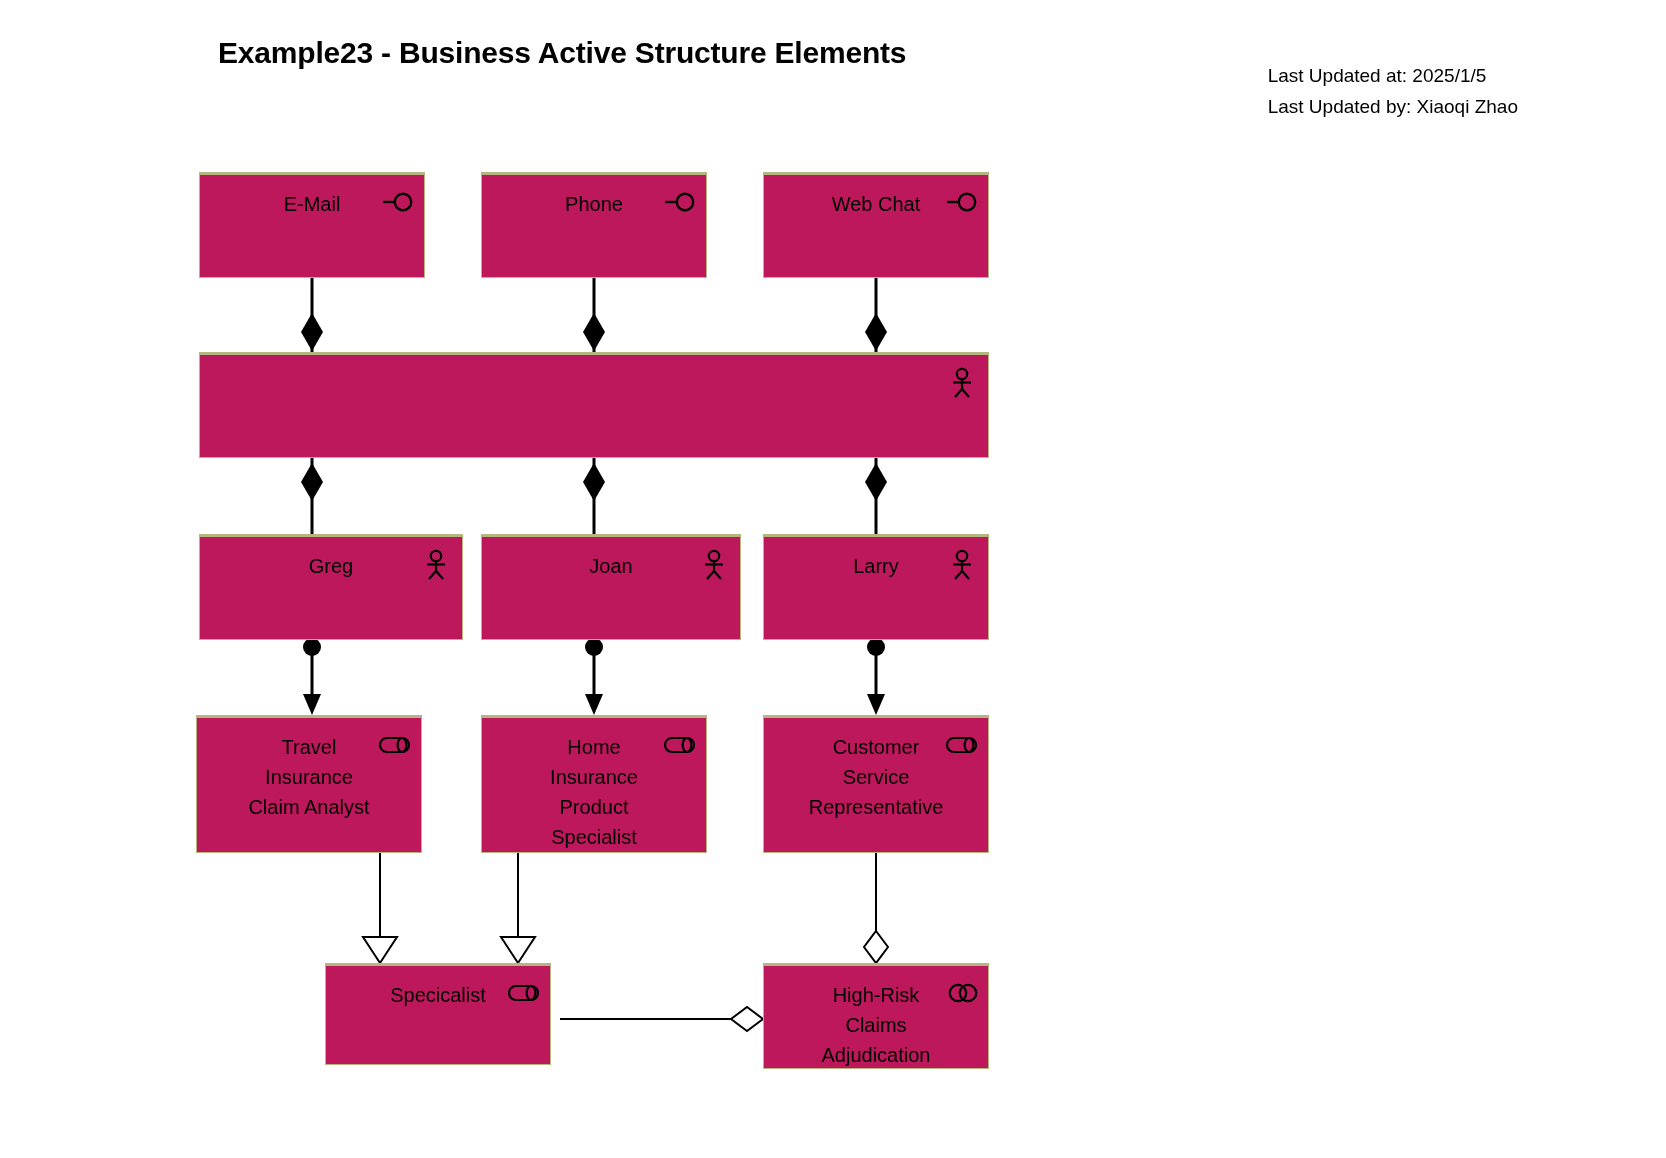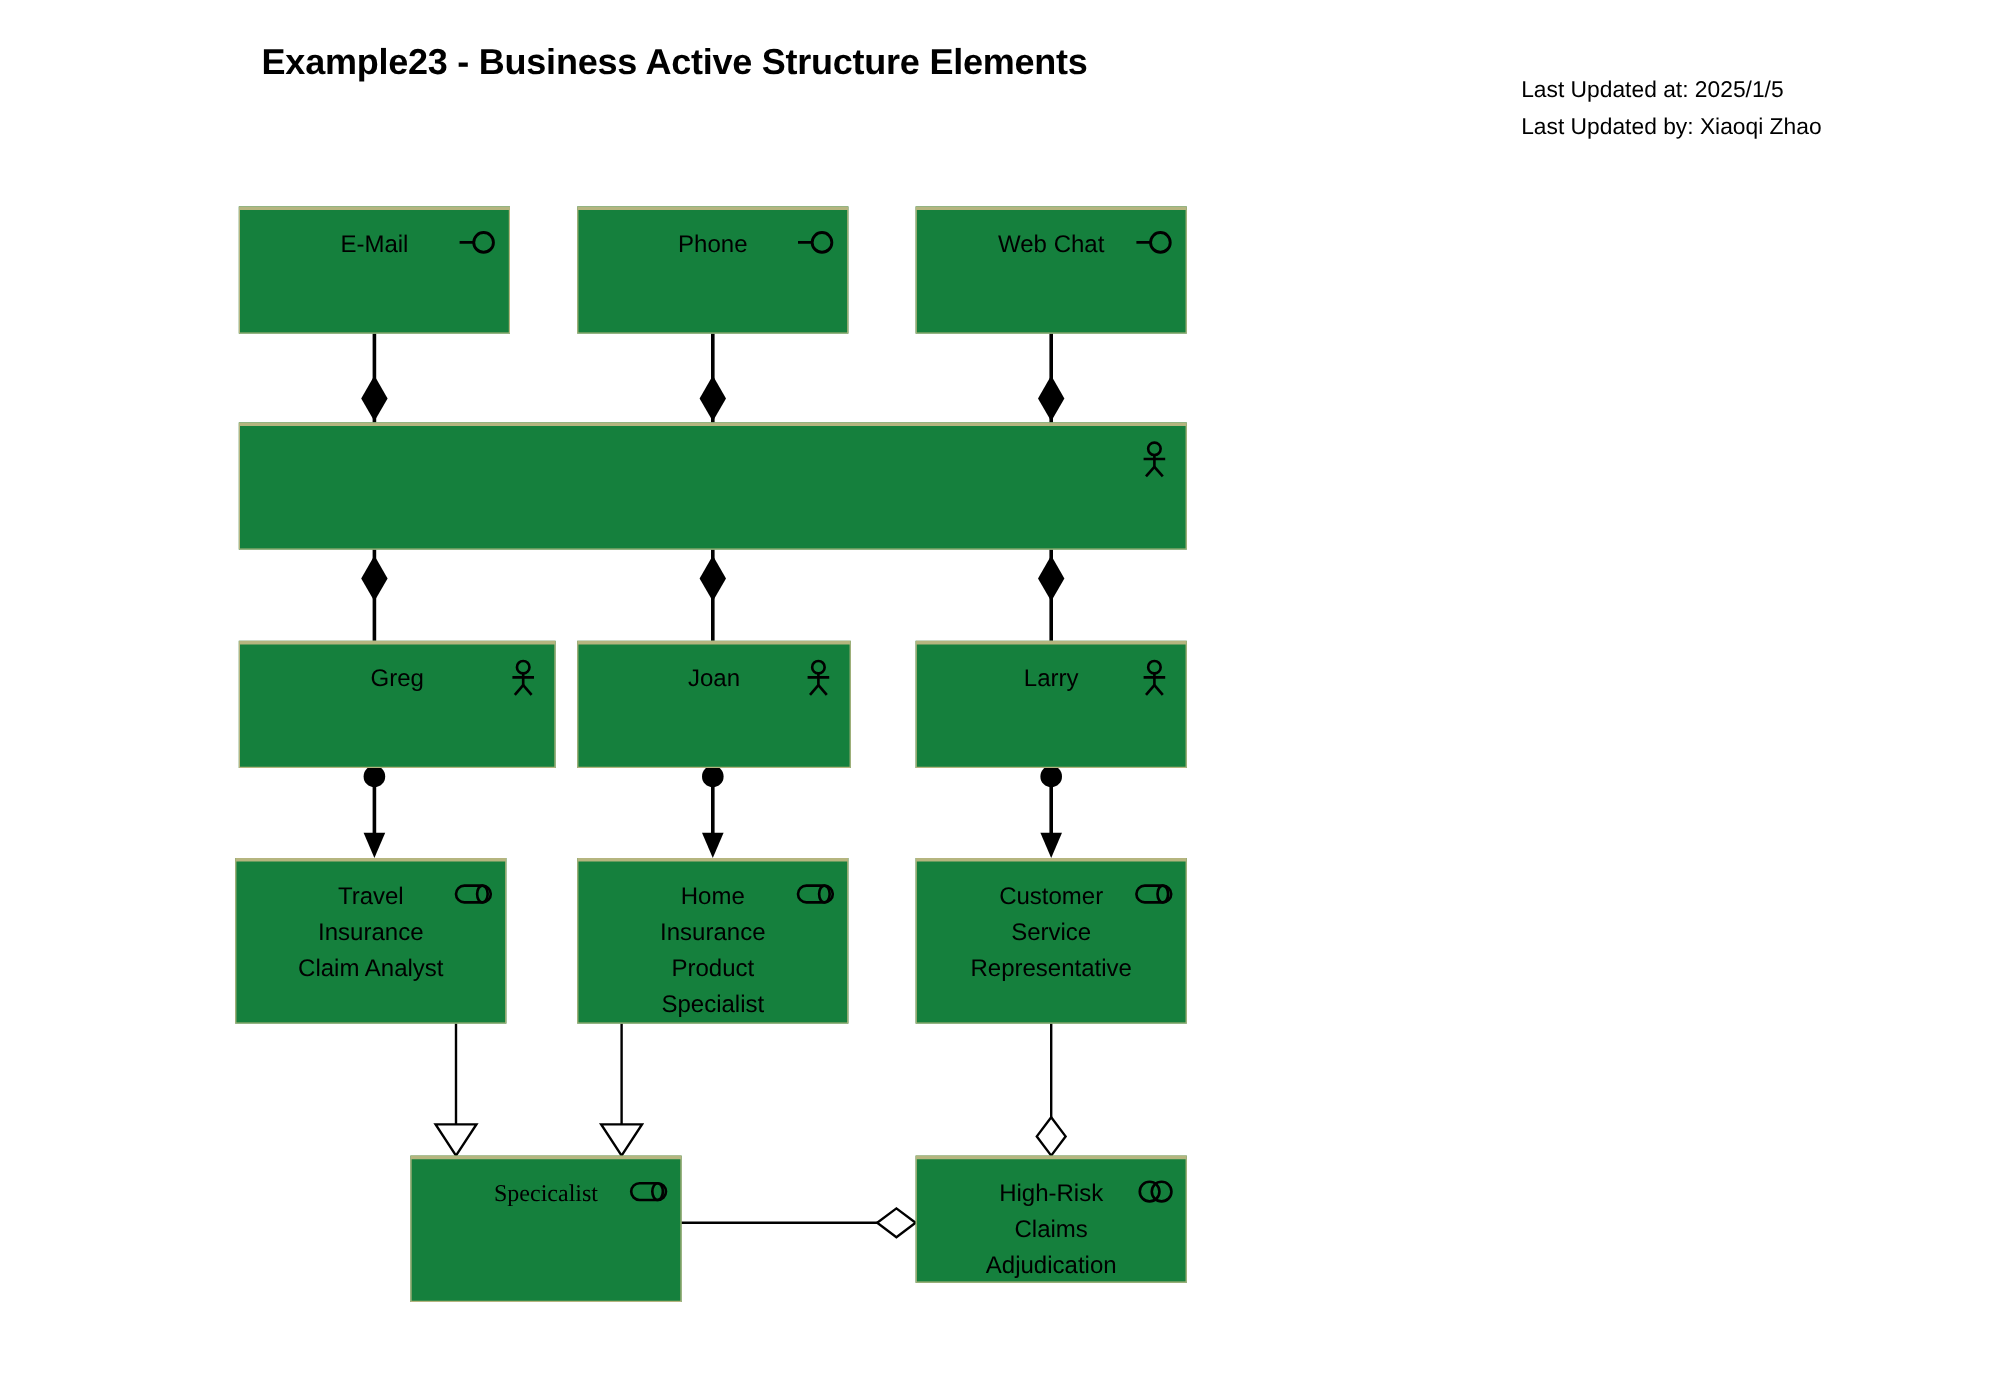--- a/index.html
+++ b/index.html
@@ -35,21 +35,21 @@
   #canvas {
     position: absolute;
     left: 0;
     top: 0;
     width: 1666px;
     height: 1158px;
   }
   .node {
     position: absolute;
     box-sizing: border-box;
-    background: #15803d;
+    background: #be185d;
     border: 1px solid #b5b57f;
     border-top-width: 3px;
     border-top-color: #b5b57f;
     padding-left: 44px;
   }
   .node .node-label {
     position: absolute;
     left: 0;
     right: 0;
     top: 14px;
@@ -183,21 +183,21 @@
   <div class="node-label">Greg</div>
   <svg class="node-icon" viewBox="0 0 34 34">
     <circle cx="17" cy="8" r="5.2" fill="none" stroke="#000" stroke-width="2.2"></circle>
     <line x1="17" y1="13.2" x2="17" y2="24" stroke="#000" stroke-width="2.2"></line>
     <line x1="8" y1="16.5" x2="26" y2="16.5" stroke="#000" stroke-width="2.2"></line>
     <line x1="17" y1="23" x2="10" y2="31" stroke="#000" stroke-width="2.2"></line>
     <line x1="17" y1="23" x2="24" y2="31" stroke="#000" stroke-width="2.2"></line>
   </svg>
 </div>
 
-<div class="node" style="left:481px;top:534px;width:228px;height:106px;">
+<div class="node" style="left:481px;top:534px;width:260px;height:106px;">
   <div class="node-label">Joan</div>
   <svg class="node-icon" viewBox="0 0 34 34">
     <circle cx="17" cy="8" r="5.2" fill="none" stroke="#000" stroke-width="2.2"></circle>
     <line x1="17" y1="13.2" x2="17" y2="24" stroke="#000" stroke-width="2.2"></line>
     <line x1="8" y1="16.5" x2="26" y2="16.5" stroke="#000" stroke-width="2.2"></line>
     <line x1="17" y1="23" x2="10" y2="31" stroke="#000" stroke-width="2.2"></line>
     <line x1="17" y1="23" x2="24" y2="31" stroke="#000" stroke-width="2.2"></line>
   </svg>
 </div>
 
@@ -236,21 +236,21 @@
 <div class="node" style="left:763px;top:715px;width:226px;height:138px;">
   <div class="node-label">Customer
 Service
 Representative</div>
   <svg class="node-icon" viewBox="0 0 34 34">
     <path d="M9 9 H24 A7 7 0 0 1 24 23 H9 A7 7 0 0 1 9 9 Z" fill="none" stroke="#000" stroke-width="2.2"></path>
     <ellipse cx="24" cy="16" rx="4.4" ry="7" fill="none" stroke="#000" stroke-width="2.2"></ellipse>
   </svg>
 </div>
 
-<div class="node" style="left:342px;top:963px;width:226px;height:122px;font-family:Liberation Serif, serif;">
+<div class="node" style="left:325px;top:963px;width:226px;height:102px;">
   <div class="node-label">Specicalist</div>
   <svg class="node-icon" viewBox="0 0 34 34">
     <path d="M9 9 H24 A7 7 0 0 1 24 23 H9 A7 7 0 0 1 9 9 Z" fill="none" stroke="#000" stroke-width="2.2"></path>
     <ellipse cx="24" cy="16" rx="4.4" ry="7" fill="none" stroke="#000" stroke-width="2.2"></ellipse>
   </svg>
 </div>
 
 <div class="node" style="left:763px;top:963px;width:226px;height:106px;">
   <div class="node-label">High-Risk
 Claims

